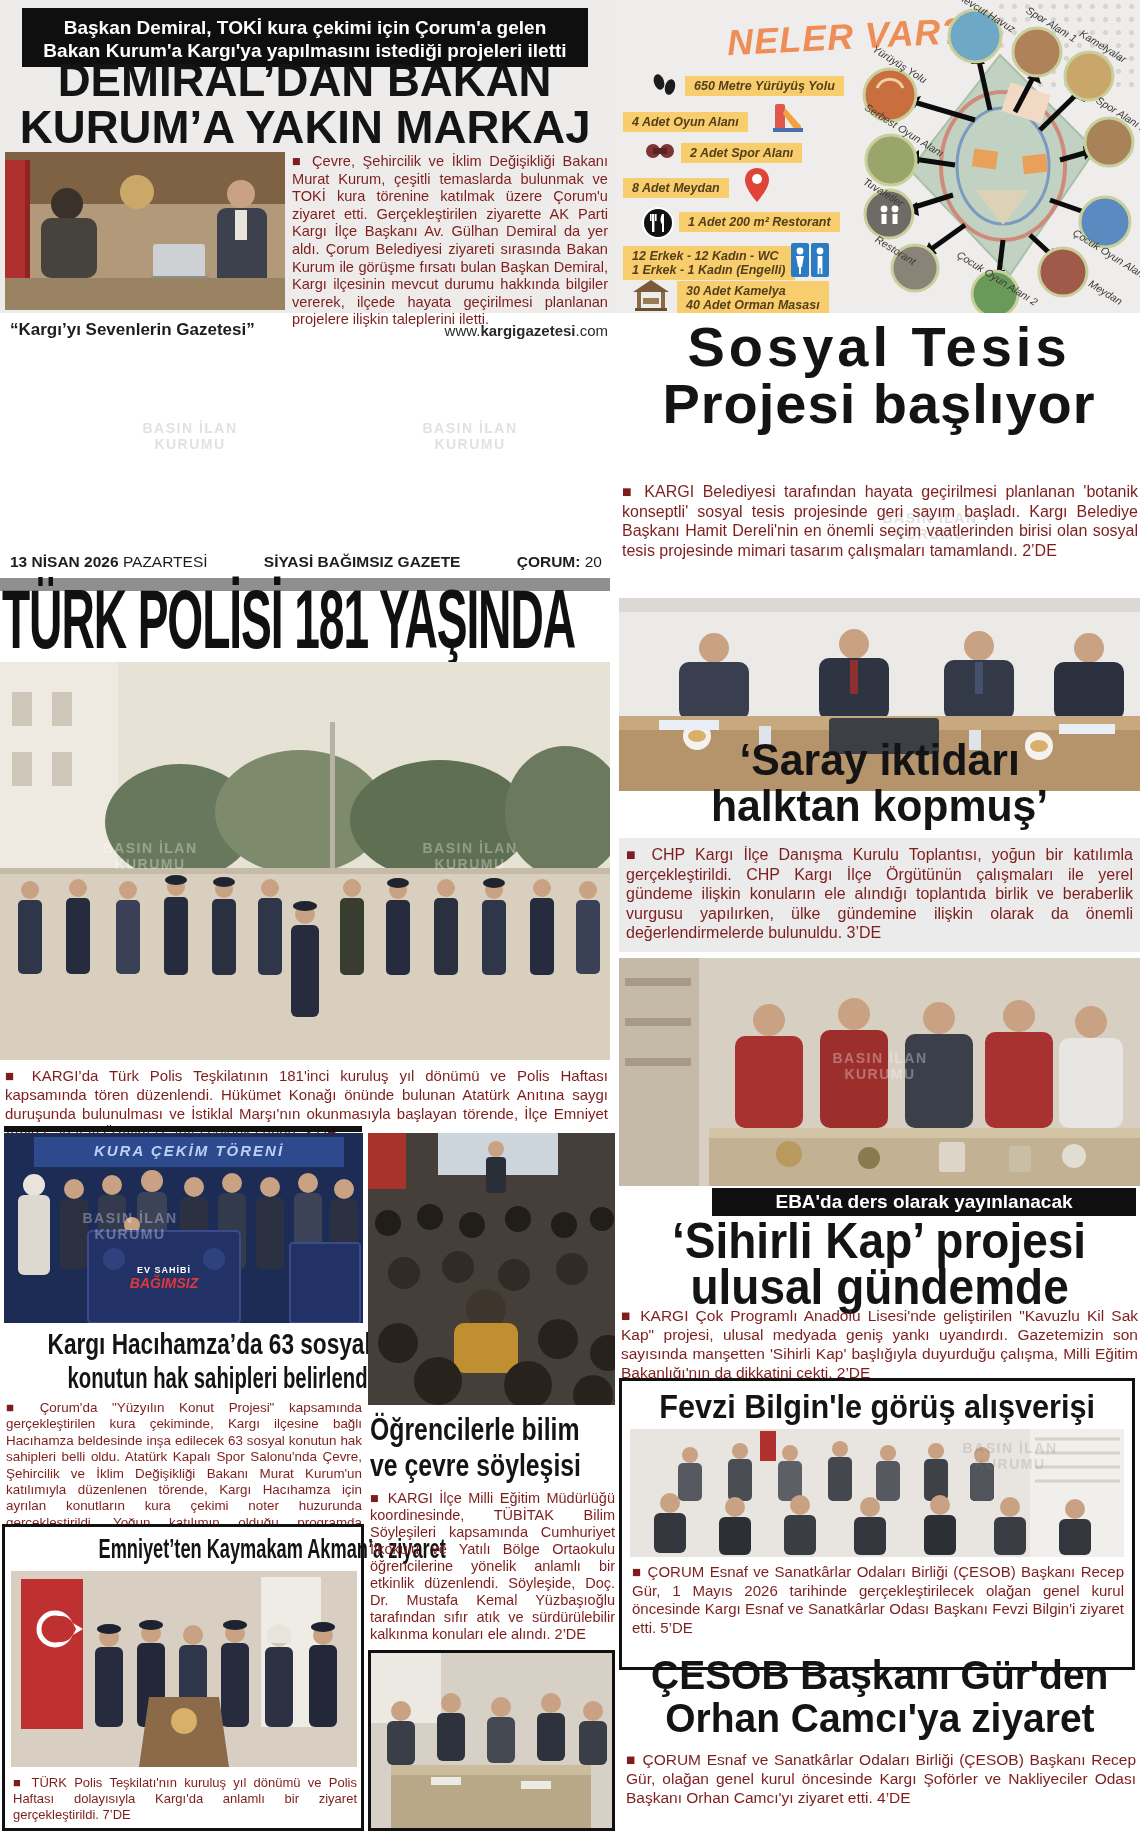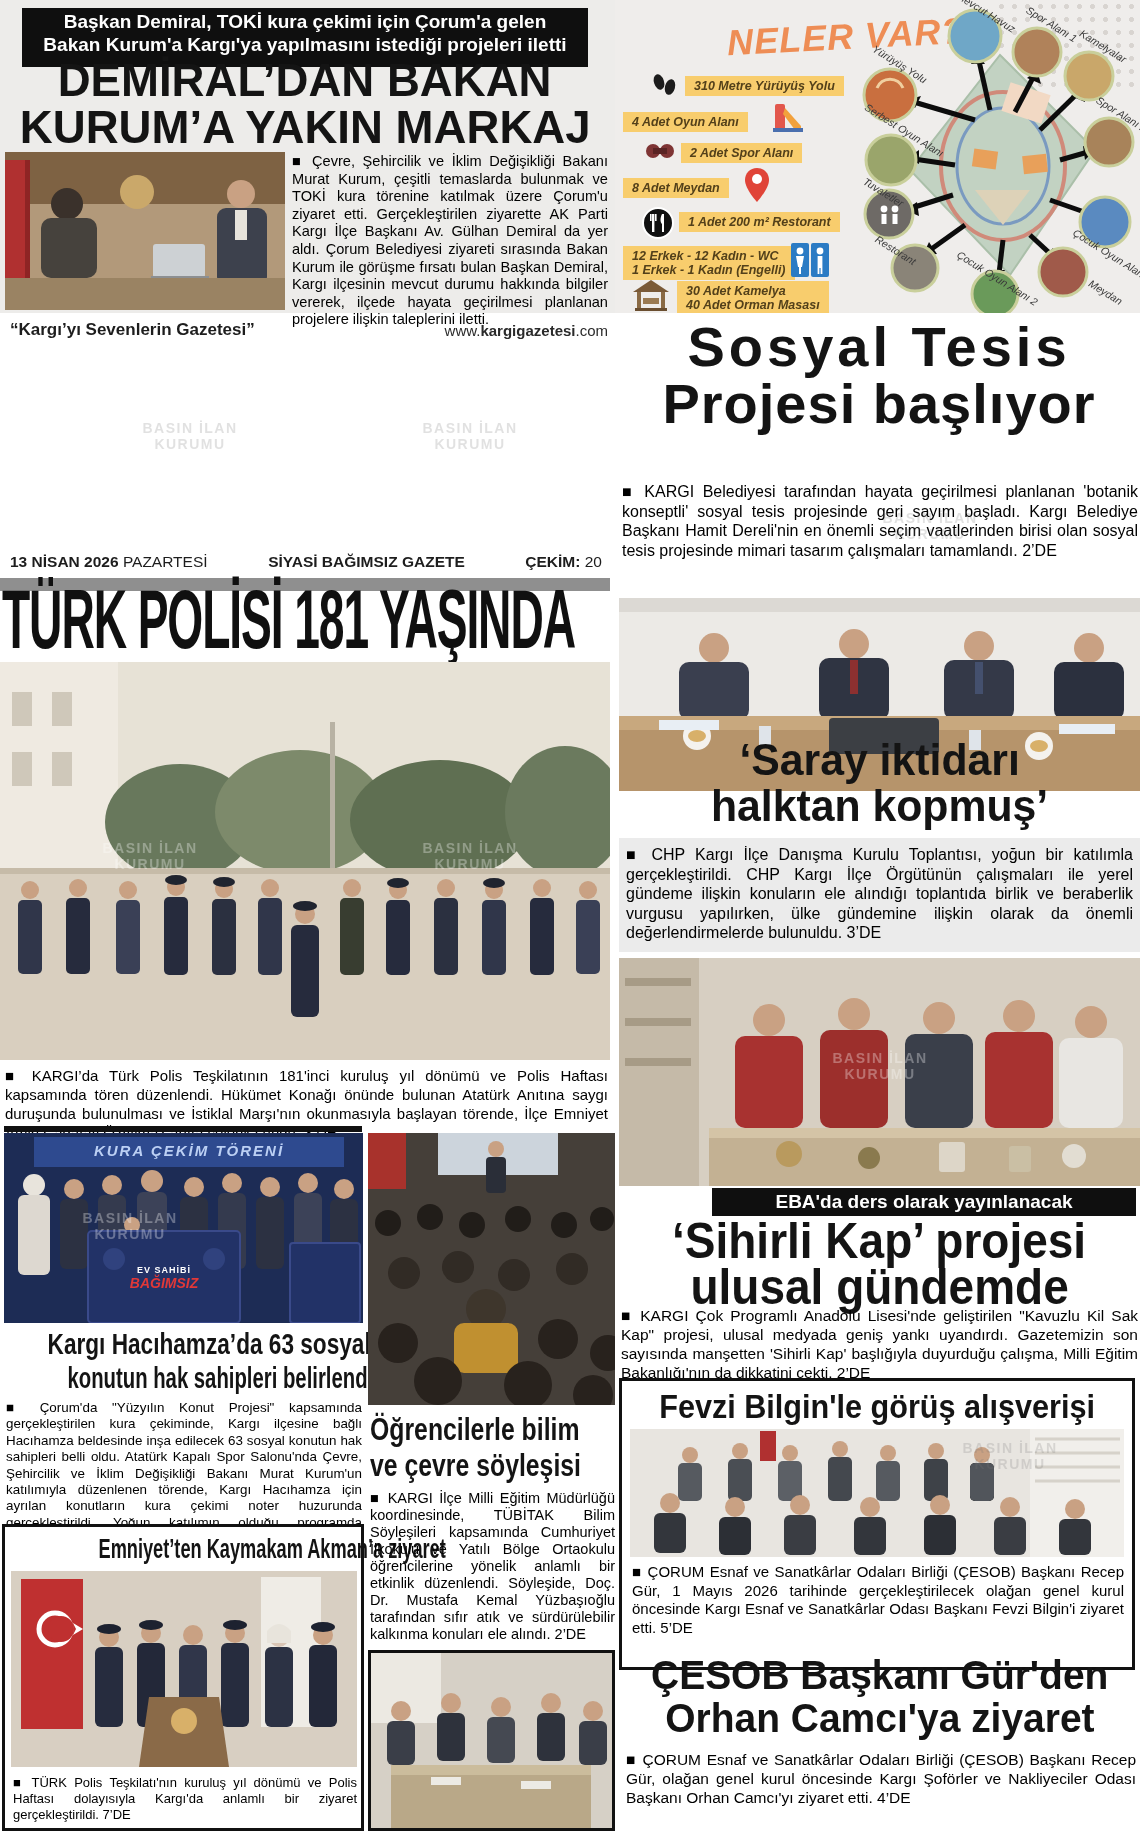--- a/index.html
+++ b/index.html
@@ -4,37 +4,37 @@
 <style>
 *{margin:0;padding:0;box-sizing:border-box}
 html,body{background:#ffffff}
 body{font-family:"Liberation Sans",sans-serif}
 #page{position:relative;width:1140px;height:1831px;background:#fff;overflow:hidden}
 .abs{position:absolute}
 .photo{position:absolute;overflow:hidden}
 .cline{position:absolute;text-align:center}
 .cond{display:inline-block;white-space:nowrap;transform:scaleX(var(--sx,1));transform-origin:center top;font-weight:bold;color:#141414}
 .condL{transform-origin:left top}
-.body-text{position:absolute;text-align:justify;color:#000000}
+.body-text{position:absolute;text-align:justify;color:#7f1d1d}
 .wm{position:absolute;text-align:center;font-weight:bold;letter-spacing:1.5px;color:rgba(120,120,120,.22);font-size:14px;line-height:16px;pointer-events:none;z-index:5}
 .wm.light{color:rgba(255,255,255,.32)}
 .tag{background:#f8cd6d;color:#53401a;font-style:italic;font-weight:bold;font-size:12.5px;line-height:14px;padding:3px 9px;display:inline-block;white-space:nowrap}
 .maplabel{position:absolute;font-style:italic;font-size:10.5px;color:#3a3a3a;white-space:nowrap}
 .kicker{background:#0f0f0f;color:#fff;font-weight:bold;text-align:center}
 .blackbar{background:#0f0f0f;color:#fff;font-weight:bold;text-align:center}
 .box{position:absolute;border:3px solid #111;background:#fff}
 </style>
 </head>
 <body>
 
 <div id="page">
 
   <div class="abs" style="left:0;top:0;width:1140px;height:313px;background:#edecea"></div>
 
-  <div class="abs kicker" style="left:22px;top:8px;width:566px;height:59px;font-size:19px;line-height:23px;padding-top:2px">
+  <div class="abs kicker" style="left:22px;top:8px;width:566px;height:59px;font-size:19px;line-height:23px;padding-top:8px">
     <div>Başkan Demiral,  TOKİ kura çekimi için Çorum'a gelen</div>
     <div>Bakan Kurum'a Kargı'ya yapılmasını istediği projeleri iletti</div>
   </div>
   <div class="cline" style="left:0;top:56px;width:610px;font-size:47px;line-height:47px">
     <span class="cond" style="--sx:.97">DEMİRAL’DAN BAKAN</span><br>
     <span class="cond" style="--sx:.97">KURUM’A YAKIN MARKAJ</span>
   </div>
   <div class="photo" style="left:5px;top:152px;width:280px;height:158px">
     <svg width="280" height="158" viewBox="0 0 280 158">
       <rect width="280" height="158" fill="#b2997a"></rect>
@@ -57,21 +57,21 @@
   <div class="abs" style="left:615px;top:0;width:525px;height:313px;background:#efedeb;overflow:hidden">
     <div class="abs" style="left:380px;top:0;width:145px;height:90px;background:radial-gradient(#d8d4d0 2.2px, transparent 2.8px);background-size:13px 13px"></div>
     <div class="abs" style="left:112px;top:16px;font-size:36px;font-weight:bold;font-style:italic;color:#ee8d55;transform:rotate(-3deg);letter-spacing:1px">NELER VAR?</div>
 
     <div class="abs" style="left:36px;top:72px">
       <svg width="26" height="26" viewBox="0 0 26 26">
           <ellipse cx="8" cy="10" rx="5" ry="8" fill="#1c1c1c" transform="rotate(-18 8 10)"></ellipse>
           <ellipse cx="19" cy="15" rx="5" ry="8" fill="#1c1c1c" transform="rotate(14 19 15)"></ellipse>
         </svg>
     </div>
-    <span class="tag abs" style="left:70px;top:76px">310 Metre Yürüyüş Yolu</span>
+    <span class="tag abs" style="left:70px;top:76px">650 Metre Yürüyüş Yolu</span>
 
     <span class="tag abs" style="left:8px;top:112px">4 Adet Oyun Alanı</span>
     <div class="abs" style="left:156px;top:100px">
       <svg width="34" height="34" viewBox="0 0 34 34">
           <rect x="4" y="4" width="10" height="26" rx="2" fill="#e2574c"></rect>
           <path d="M14 8 L30 26 L30 30 L24 30 L12 14 Z" fill="#f2a13c"></path>
           <rect x="2" y="28" width="30" height="4" fill="#4a6fae"></rect>
         </svg>
     </div>
 
@@ -198,21 +198,21 @@
     </div>
   </div>
 
   <div class="abs" style="left:10px;top:320px;font-size:17px;font-weight:bold;color:#1d1d1d">“Kargı’yı Sevenlerin Gazetesi”</div>
   <div class="abs" style="left:420px;top:322px;width:188px;text-align:right;font-size:15px;color:#2a2a2a">
     <span>www.</span><span style="font-weight:bold">kargigazetesi</span><span>.com</span>
   </div>
   <div class="abs" style="left:10px;top:553px;width:592px;display:flex;justify-content:space-between;font-size:15.5px;color:#1d1d1d">
     <span><b>13 NİSAN 2026</b> <span>PAZARTESİ</span></span>
     <span style="font-weight:bold">SİYASİ BAĞIMSIZ GAZETE</span>
-    <span><b>ÇEKİM:</b> <span>20</span></span>
+    <span><b>ÇORUM:</b> <span>20</span></span>
   </div>
   <div class="abs" style="left:0;top:578px;width:610px;height:13px;background:#8f8f8f"></div>
 
   <div class="cline" style="left:618px;top:318px;width:522px;font-size:56px;line-height:57px">
     <span class="cond" style="--sx:1;letter-spacing:4px">Sosyal Tesis</span><br>
     <span class="cond" style="--sx:1;letter-spacing:1px">Projesi başlıyor</span>
   </div>
   <div class="body-text" style="left:622px;top:482px;width:516px;font-size:16px;line-height:19.5px">■ KARGI Belediyesi tarafından hayata geçirilmesi planlanan 'botanik konseptli' sosyal tesis projesinde geri sayım başladı. Kargı Belediye Başkanı Hamit Dereli'nin en önemli seçim vaatlerinden birisi olan sosyal tesis projesinde mimari tasarım çalışmaları tamamlandı. 2’DE</div>
 
   <div class="abs" style="left:2px;top:580px;width:610px;height:76px">

